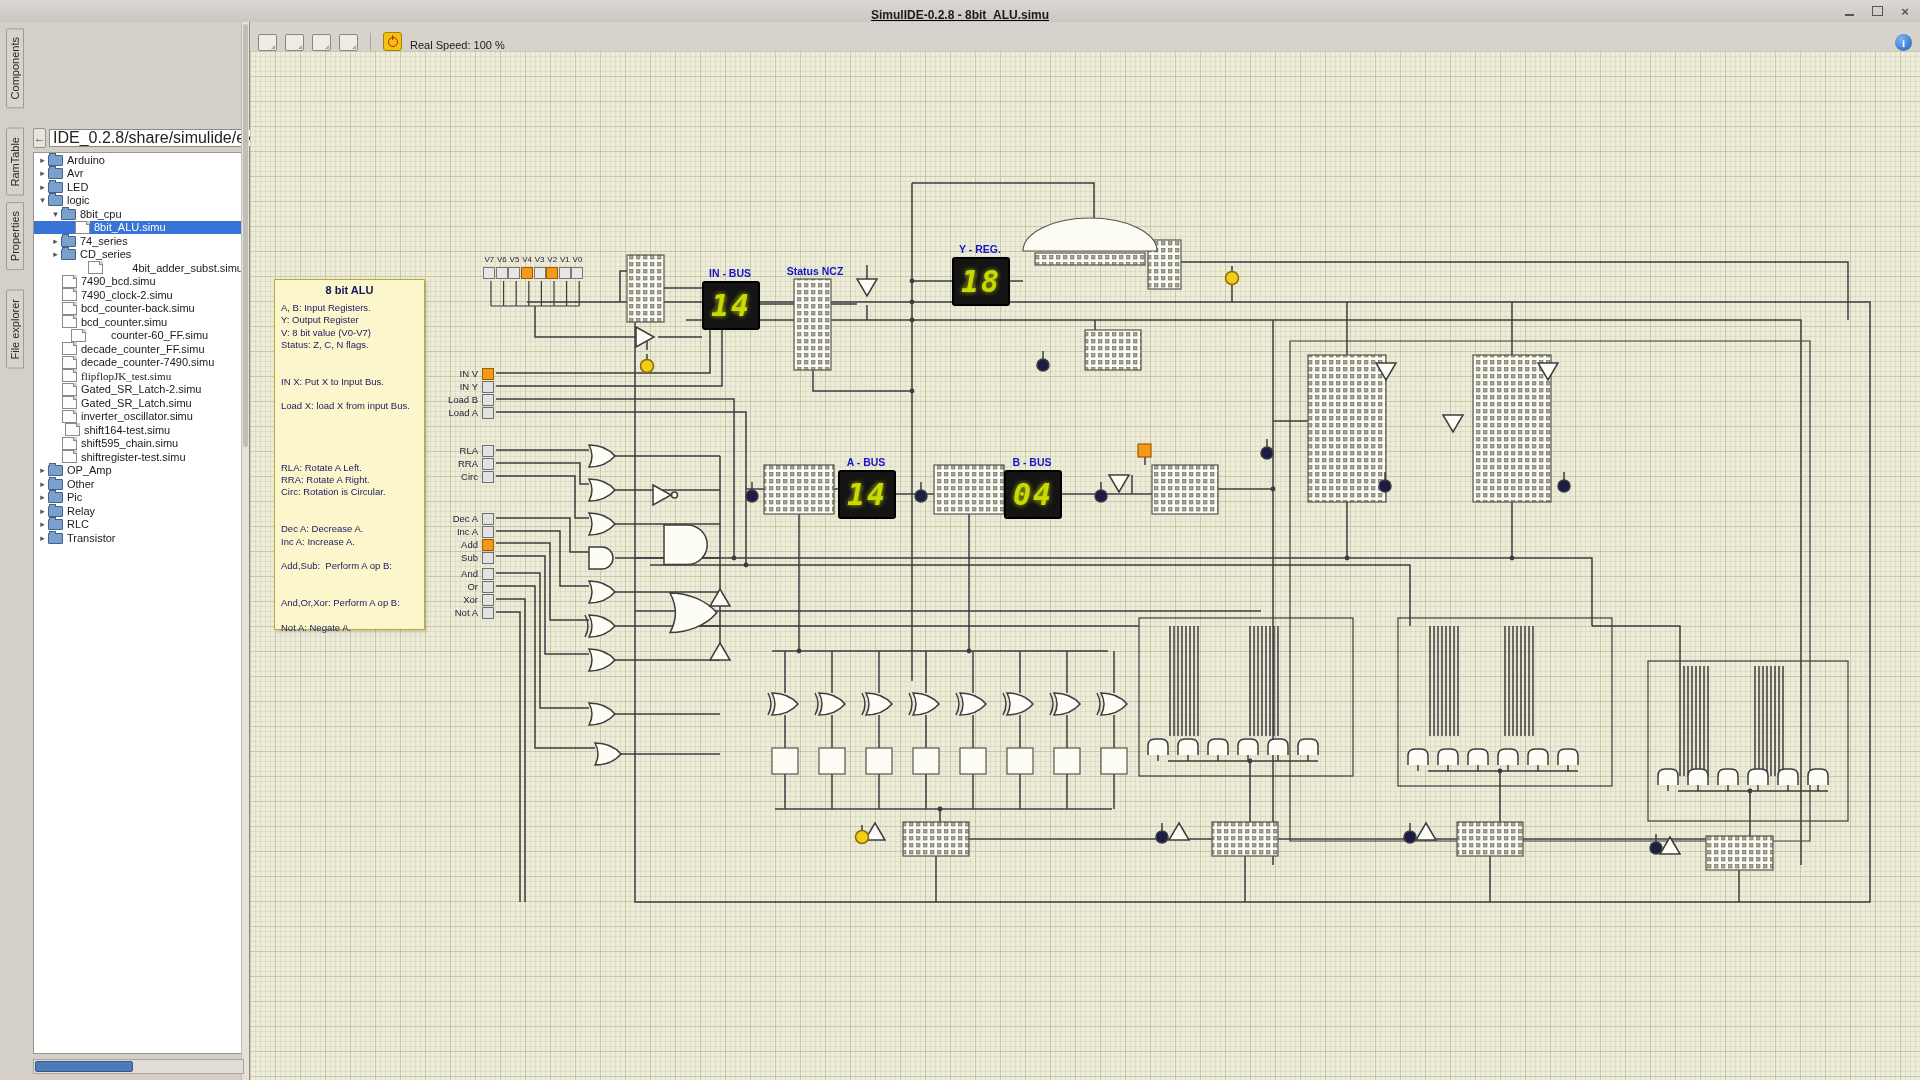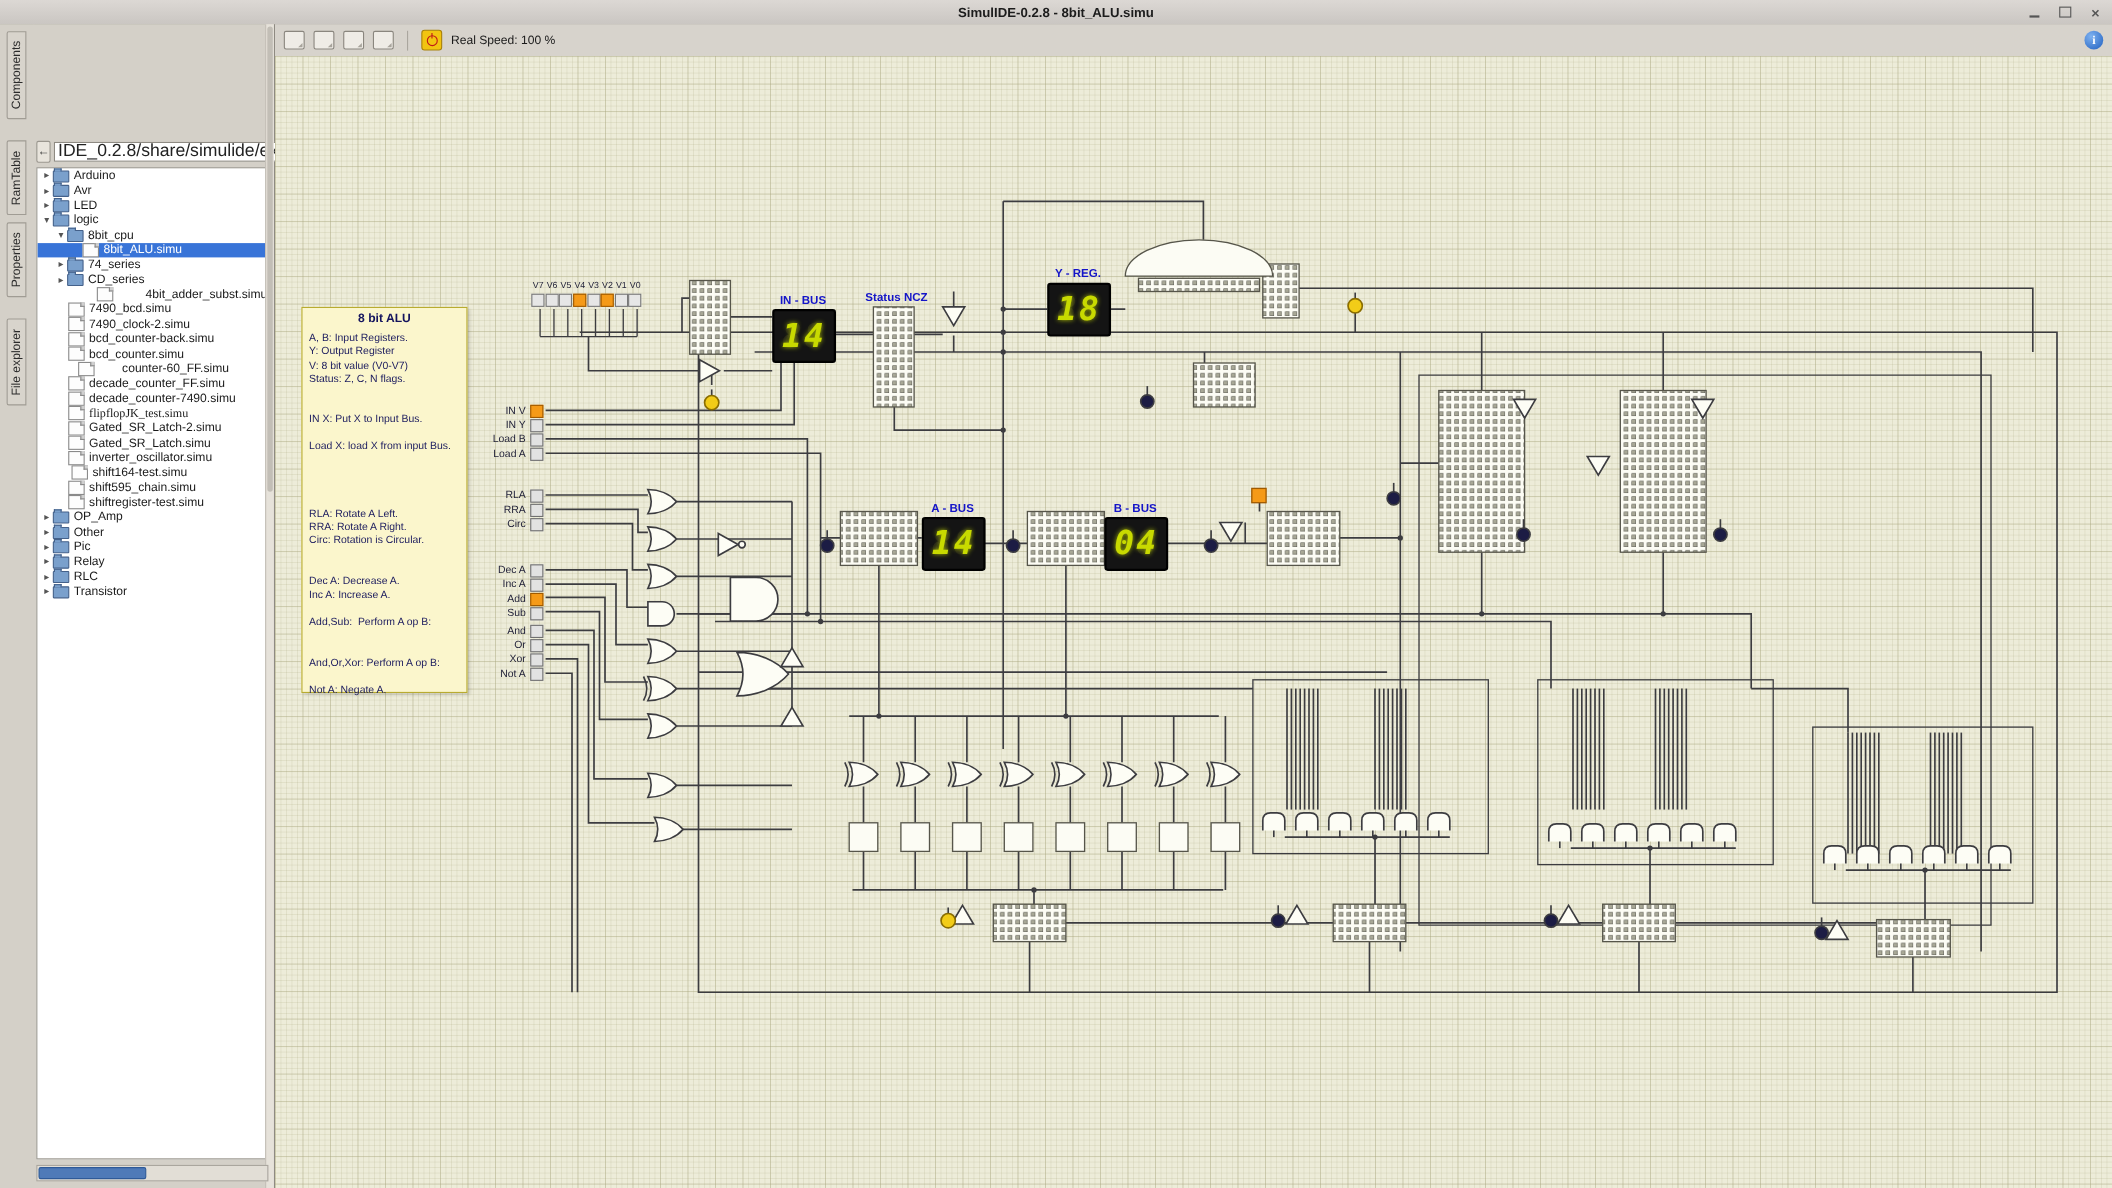--- a/index.html
+++ b/index.html
@@ -2,21 +2,21 @@
 <html><head>
 <meta charset="utf-8">
 <style>
   html,body{margin:0;padding:0;background:#888;}
   #app{position:relative;width:1920px;height:1080px;overflow:hidden;
        font-family:"Liberation Sans","DejaVu Sans",sans-serif;
        background:#d4d0c8;user-select:none;}
   
   .titlebar{position:absolute;left:0;top:0;right:0;height:22px;
     background:linear-gradient(#dcd8d4,#cac6c2);border-bottom:1px solid #9a968e;
-    display:flex;align-items:center;justify-content:center;}
+    display:flex;align-items:flex-end;justify-content:center;text-decoration:underline;}
   .titlebar .title{font-size:12px;font-weight:bold;color:#1c1c1c;}
   .win-controls{position:absolute;right:8px;top:0;height:22px;display:flex;align-items:center;gap:14px;}
   .win-btn{width:14px;height:14px;display:flex;align-items:center;justify-content:center;
     color:#444;font-size:12px;line-height:1;cursor:default;}
   .glyph-min{width:9px;height:8px;border-bottom:2px solid #555;}
   .glyph-max{width:9px;height:8px;border:1.5px solid #555;}
   .glyph-close{font-size:13px;font-weight:bold;color:#555;}
   
   .tabstrip{position:absolute;left:0;top:22px;bottom:0;width:30px;background:#d4d0c8;
     border-right:1px solid #a8a49c;display:flex;flex-direction:column;align-items:center;}
@@ -52,21 +52,21 @@
   .icon-folder::before{content:"";position:absolute;left:0;top:-3px;width:5px;height:2px;background:#7aa0cc;border:1px solid #44618a;border-bottom:none;}
   .icon-file{width:9px;height:11px;background:#fdfdfd;border:1px solid #8a8a8a;position:relative;margin-left:1px;}
   .icon-file::before{content:"";position:absolute;right:-1px;top:-1px;width:3px;height:3px;background:#cfcfcf;border-left:1px solid #8a8a8a;border-bottom:1px solid #8a8a8a;}
   .vscroll{position:absolute;right:0;top:0;bottom:0;width:7px;background:#e6e2da;border-left:1px solid #c2beb6;}
   .vscroll .thumb{position:absolute;left:1px;right:1px;top:2px;height:40%;background:#c2beb6;border-radius:3px;}
   .hscroll{position:absolute;left:3px;right:5px;bottom:6px;height:13px;background:#e2ded6;border:1px solid #aaa69e;}
   .hscroll .thumb{position:absolute;left:1px;top:1px;bottom:1px;width:46%;background:#4f7ab8;border:1px solid #2f5a98;border-radius:2px;}
   
   .canvaswrap{position:absolute;left:250px;top:22px;right:0;bottom:0;}
   .toolbar{position:absolute;left:0;top:0;right:0;height:29px;background:#d7d3cc;
-    border-bottom:1px solid #9f9b93;display:flex;align-items:center;padding:0 8px;gap:8px;}
+    border-bottom:1px solid #9f9b93;display:flex;align-items:flex-end;padding:0 8px;gap:8px;}
   .doc-icon{width:17px;height:15px;border:1.5px solid #8a867e;border-radius:2px;background:#efece6;position:relative;}
   .doc-icon::after{content:"";position:absolute;right:1px;bottom:1px;width:0;height:0;
     border-left:4px solid transparent;border-bottom:4px solid #a8a49c;}
   .tb-sep{width:1px;height:18px;background:#aaa69e;margin:0 4px;}
   .power-icon{width:17px;height:17px;background:#f2c410;border:1.5px solid #a8820a;border-radius:3px;
     display:flex;align-items:center;justify-content:center;position:relative;}
   .power-icon::before{content:"";width:8px;height:8px;border:1.6px solid #c01818;border-radius:50%;}
   .power-icon::after{content:"";position:absolute;top:2px;left:50%;width:1.6px;height:5px;background:#c01818;transform:translateX(-50%);}
   .speed-label{font-size:11px;color:#1a1a1a;}
   .tb-right{margin-left:auto;display:flex;align-items:center;}

